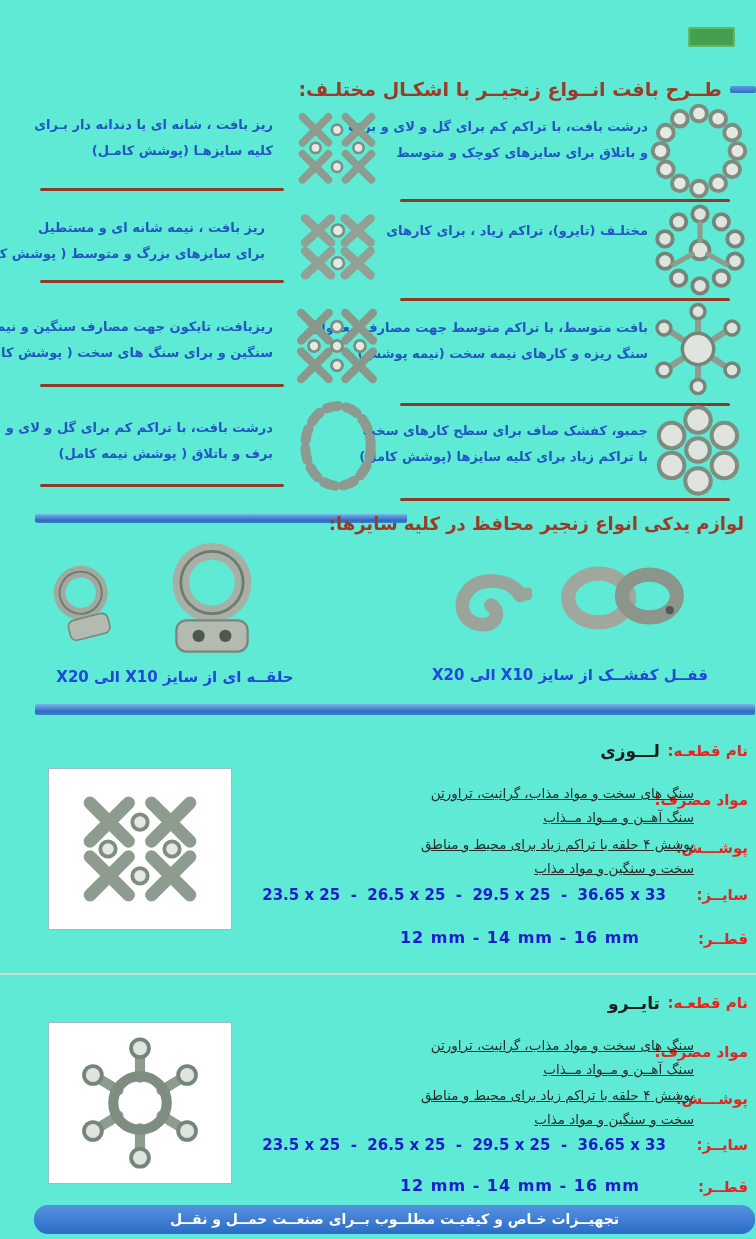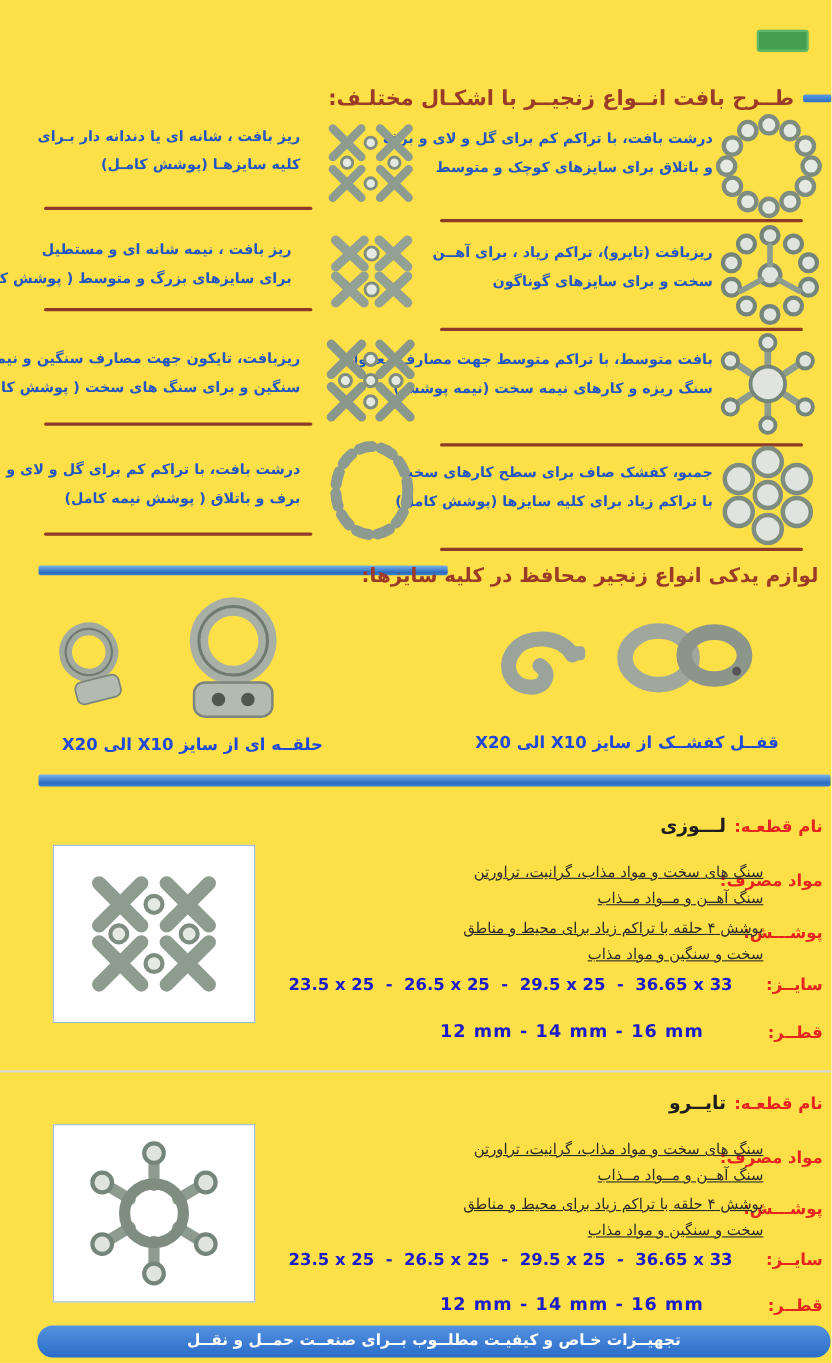--- a/index.html
+++ b/index.html
@@ -1,17 +1,17 @@
 <!DOCTYPE html>
 <html><head>
 <meta charset="utf-8">
 <style>
   html,body{margin:0;padding:0;background:#ffffff;}
   body{width:756px;height:1239px;font-family:"DejaVu Sans",sans-serif;}
-  .page{position:relative;width:756px;height:1239px;background:#fde047;overflow:hidden;}
+  .page{position:relative;width:756px;height:1239px;background:#5eead4;overflow:hidden;}
   .abs{position:absolute;}
   .fa{direction:rtl;unicode-bidi:embed;}
   .page-title{color:#9c3a28;font-weight:bold;font-size:19px;text-align:right;white-space:nowrap;}
   .blue-dash{background:linear-gradient(#5b9be0,#2e6fc0);border-radius:2px;}
   .blue-bar{background:linear-gradient(#7db3e8,#2a6cc0 70%,#3c7ecf);border-radius:2px;}
   .row-text{color:#2356c2;font-weight:bold;font-size:13px;text-align:right;line-height:26px;}
   .row-text div{white-space:nowrap;}
   .sep{background:#8e3a28;height:3px;border-radius:2px;}
   .caption{color:#1f49d6;font-weight:bold;font-size:15px;text-align:center;white-space:nowrap;}
   .spec-label{color:#e62420;font-weight:bold;font-size:15px;white-space:nowrap;}
@@ -96,22 +96,21 @@
       <circle cx="14" cy="42" r="9"></circle>
           <circle cx="30" cy="22" r="9"></circle>
           <circle cx="55" cy="55" r="11"></circle>
         </g>
       <g stroke="#8e9c90" stroke-width="6" stroke-linecap="round">
           <path d="M55,44 L55,24 M64,60 L86,72 M46,60 L24,72"></path>
         </g>
       </svg>
   </div>
   <div class="abs fa row-text" style="right:108px;top:218px;width:260px;">
-    <div>ریزبافت (تایرو)، تراکم زیاد ، برای آهــن</div>
-    <div>سخت و برای سایزهای گوناگون</div>
+    <div>مختلـف (تایرو)، تراکم زیاد ، برای کارهای</div>
   </div>
   <div class="abs sep" style="left:400px;top:298px;width:330px;"></div>
 
   <div class="abs fa row-text" style="left:22px;top:215px;width:243px;">
     <div>ریز بافت ، نیمه شانه ای و مستطیل</div>
     <div>برای سایزهای بزرگ و متوسط ( پوشش کامل)</div>
   </div>
   <div class="abs" style="left:282px;top:203px;width:110px;height:86px;">
     <svg viewBox="0 0 110 100" width="110" height="86">
       <g stroke="#93a094" stroke-width="10" stroke-linecap="round" fill="none">

